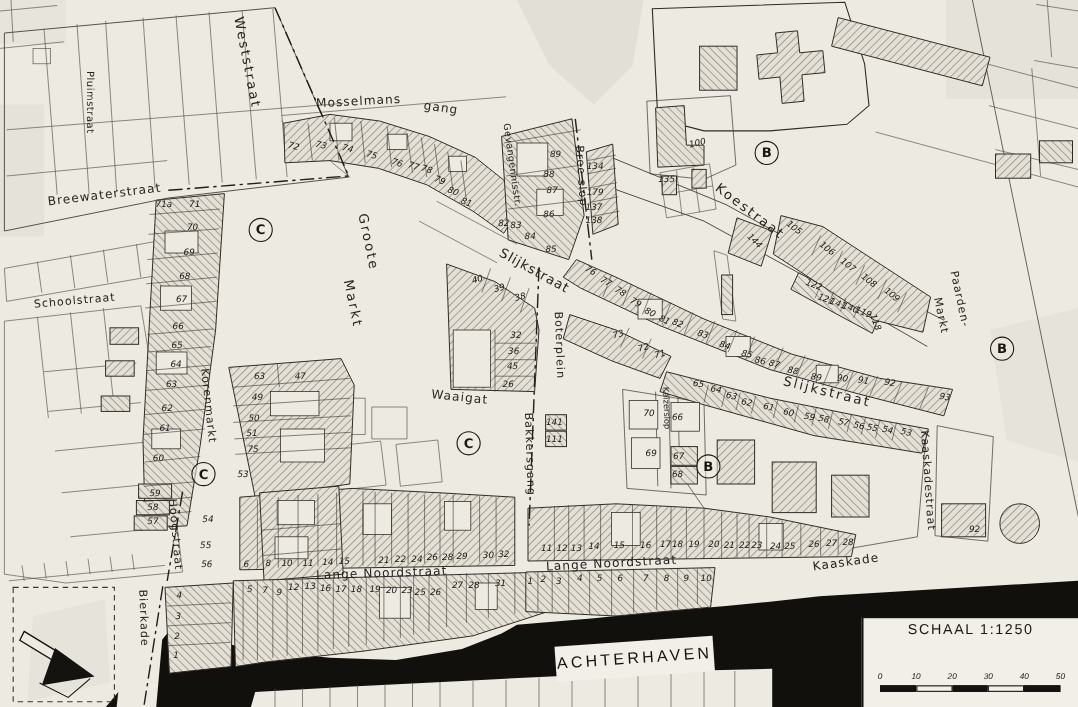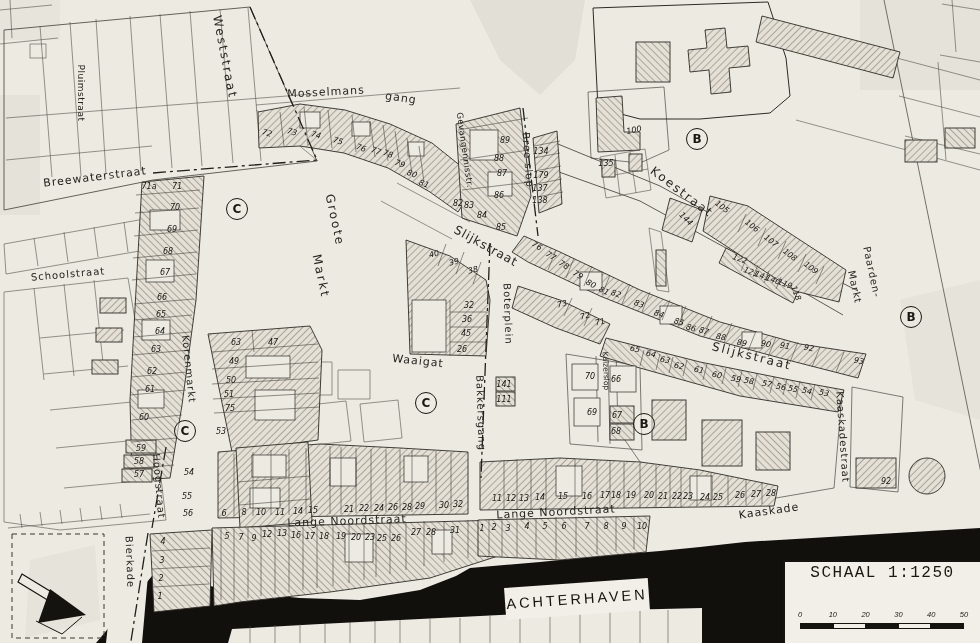--- a/index.html
+++ b/index.html
@@ -13,21 +13,21 @@
   .marker{position:absolute;width:20px;height:20px;border:1.8px solid #1b1813;border-radius:50%;
           display:flex;align-items:center;justify-content:center;font-size:12px;font-weight:bold;
           color:#1b1813;transform:translate(-50%,-50%);background:rgba(238,235,226,.55);}
   #achterhaven-box{position:absolute;left:505px;top:583px;width:144px;height:32px;background:#f1efe8;
           transform:rotate(-4deg);display:flex;align-items:center;justify-content:center;
           font-size:14.5px;letter-spacing:3px;color:#15130f;font-family:"Liberation Sans",sans-serif;}
   #title-panel{position:absolute;left:783px;top:560px;width:197px;height:83px;background:#f1efe8;
           border-top:2px solid #15130f;border-left:2px solid #15130f;box-sizing:border-box;
           font-family:"Liberation Sans",sans-serif;color:#1b1813;}
   #title-panel .ttl{text-align:center;font-size:16px;letter-spacing:.5px;margin-top:7px;white-space:nowrap;}
-  #title-panel .sch{text-align:center;font-size:16px;letter-spacing:1.5px;margin-top:2px;font-family:Liberation Mono, monospace;}
+  #title-panel .sch{text-align:center;font-size:13px;letter-spacing:1.5px;margin-top:2px;}
   #scalebar{position:absolute;left:15px;top:48px;width:164px;height:24px;}
   #scalebar .seg{position:absolute;top:13px;height:6px;border:1px solid #15130f;box-sizing:border-box;}
   #scalebar .tick{position:absolute;top:0;font-size:7.5px;font-style:italic;transform:translateX(-50%);}
 </style>
 </head>
 <body>
 
 <div id="stage">
 
 <svg width="980" height="643" viewBox="0 0 980 643">

